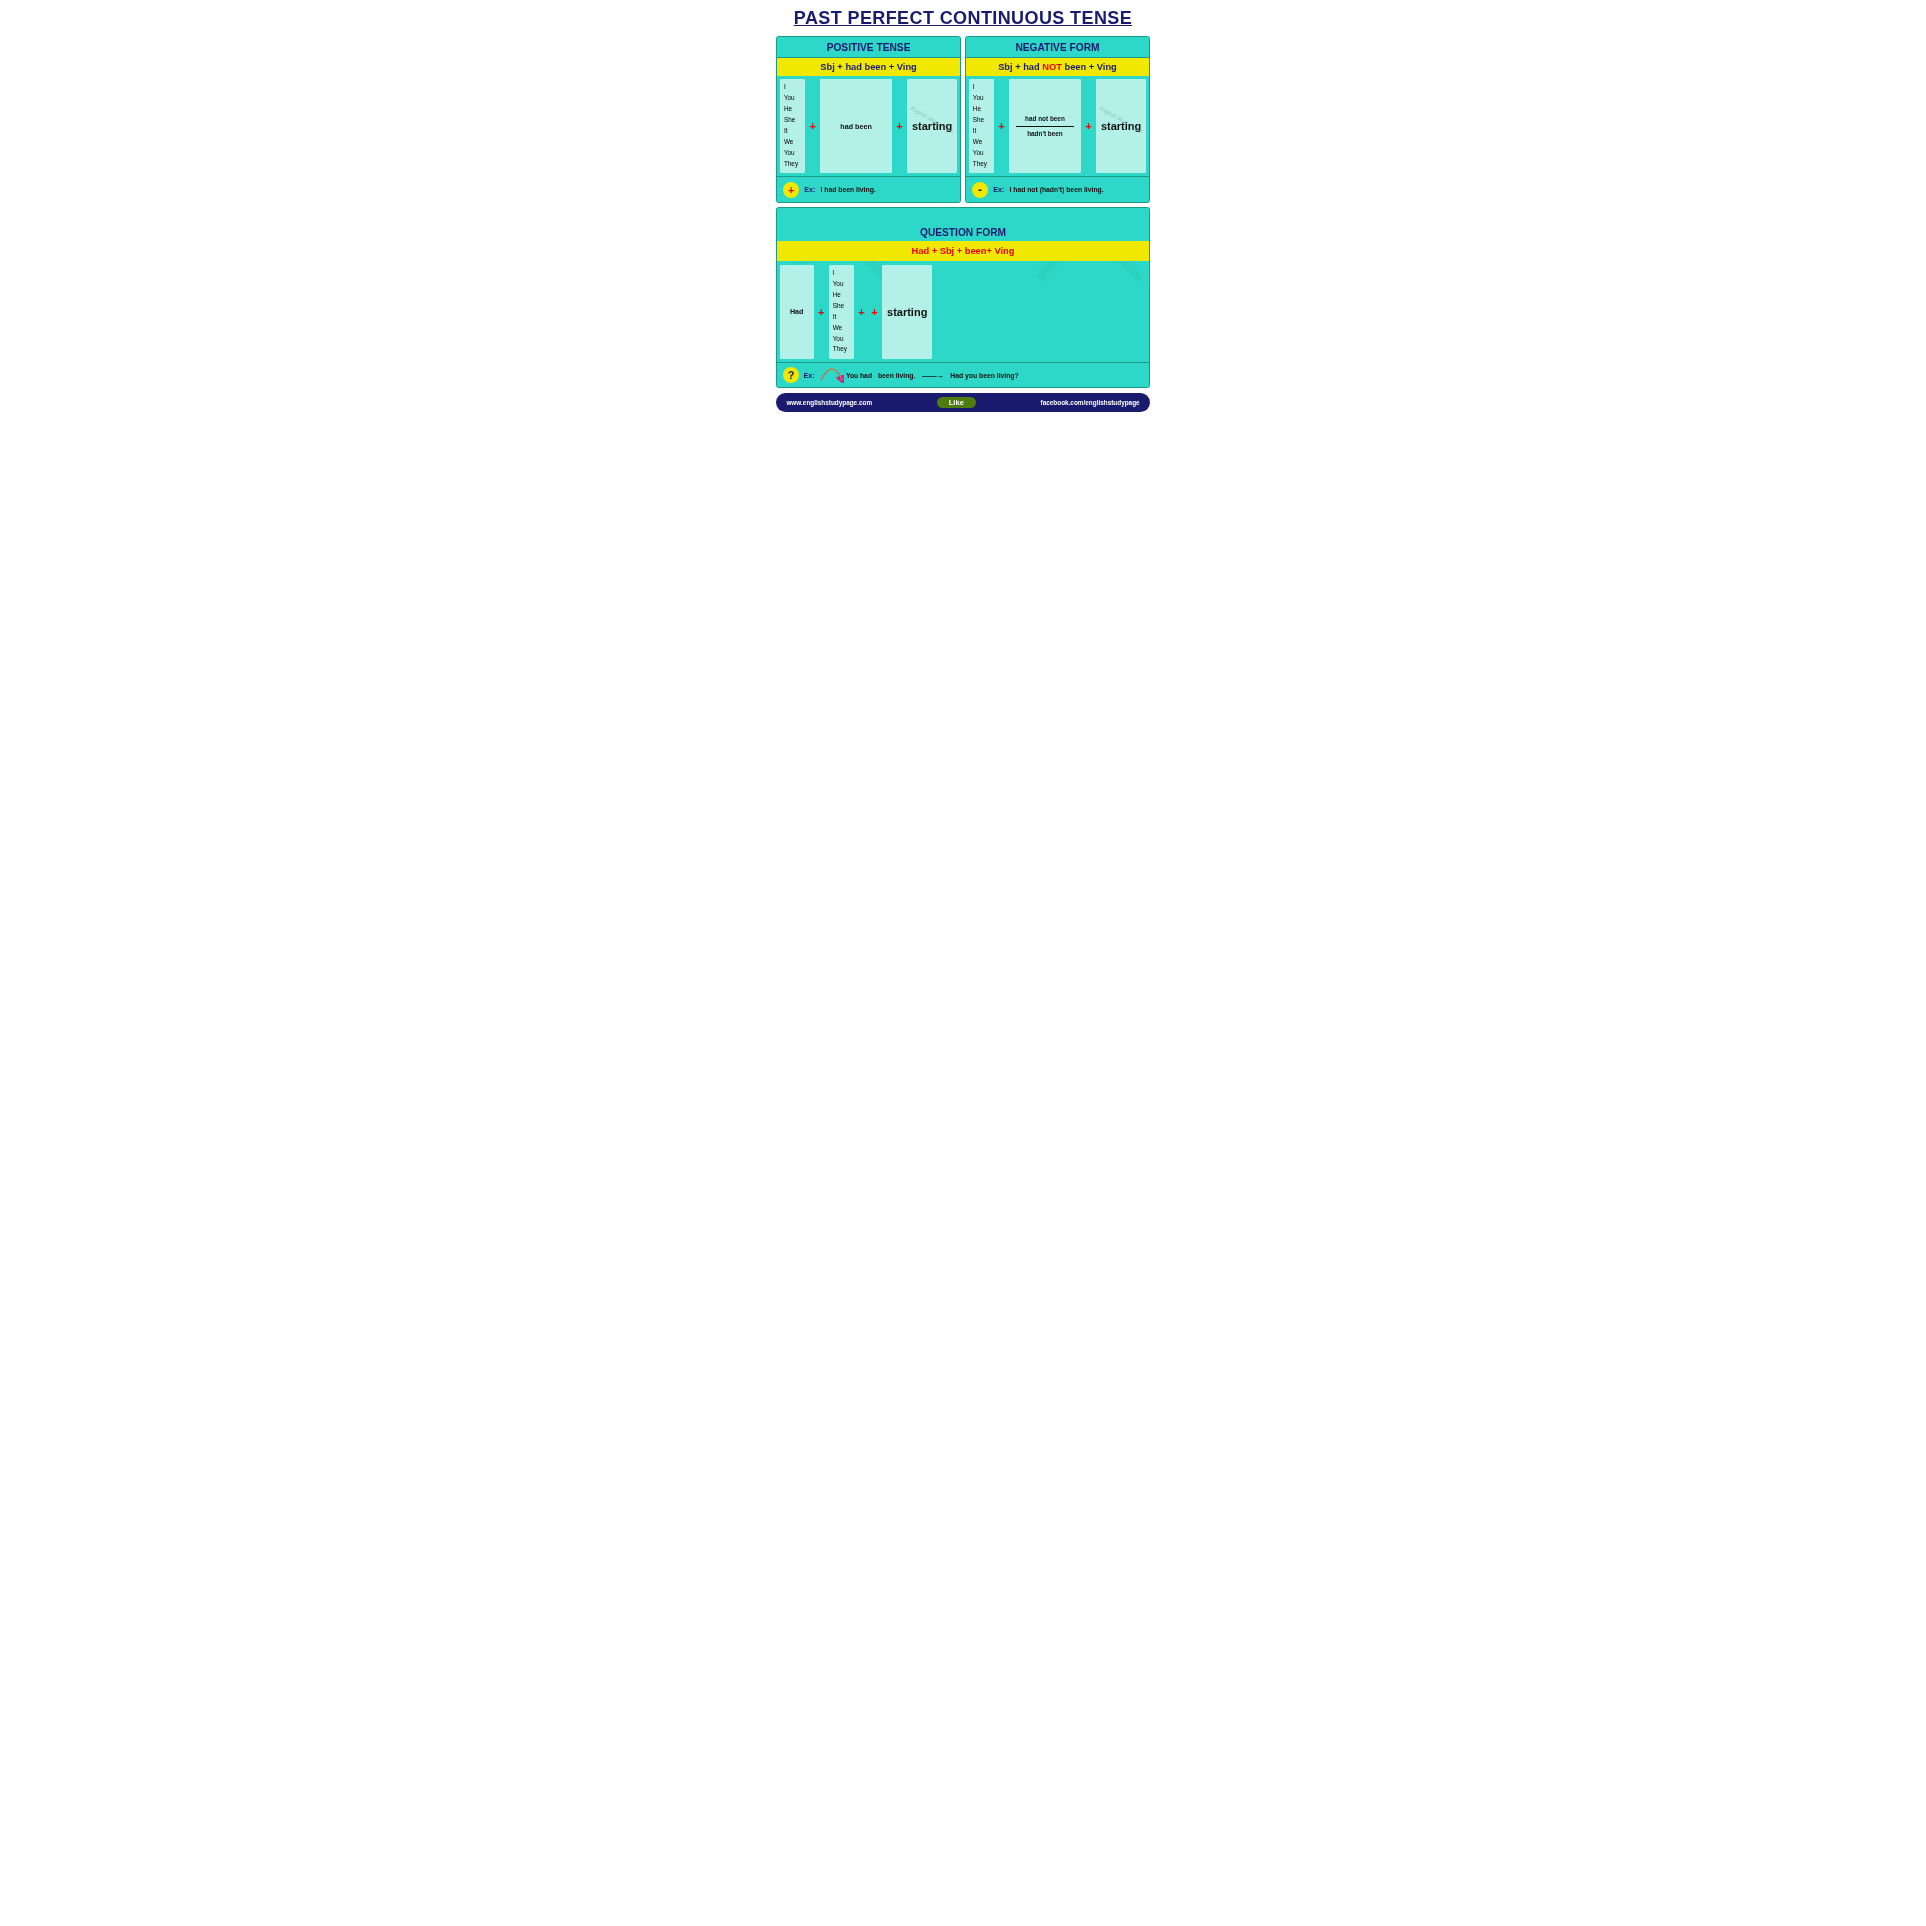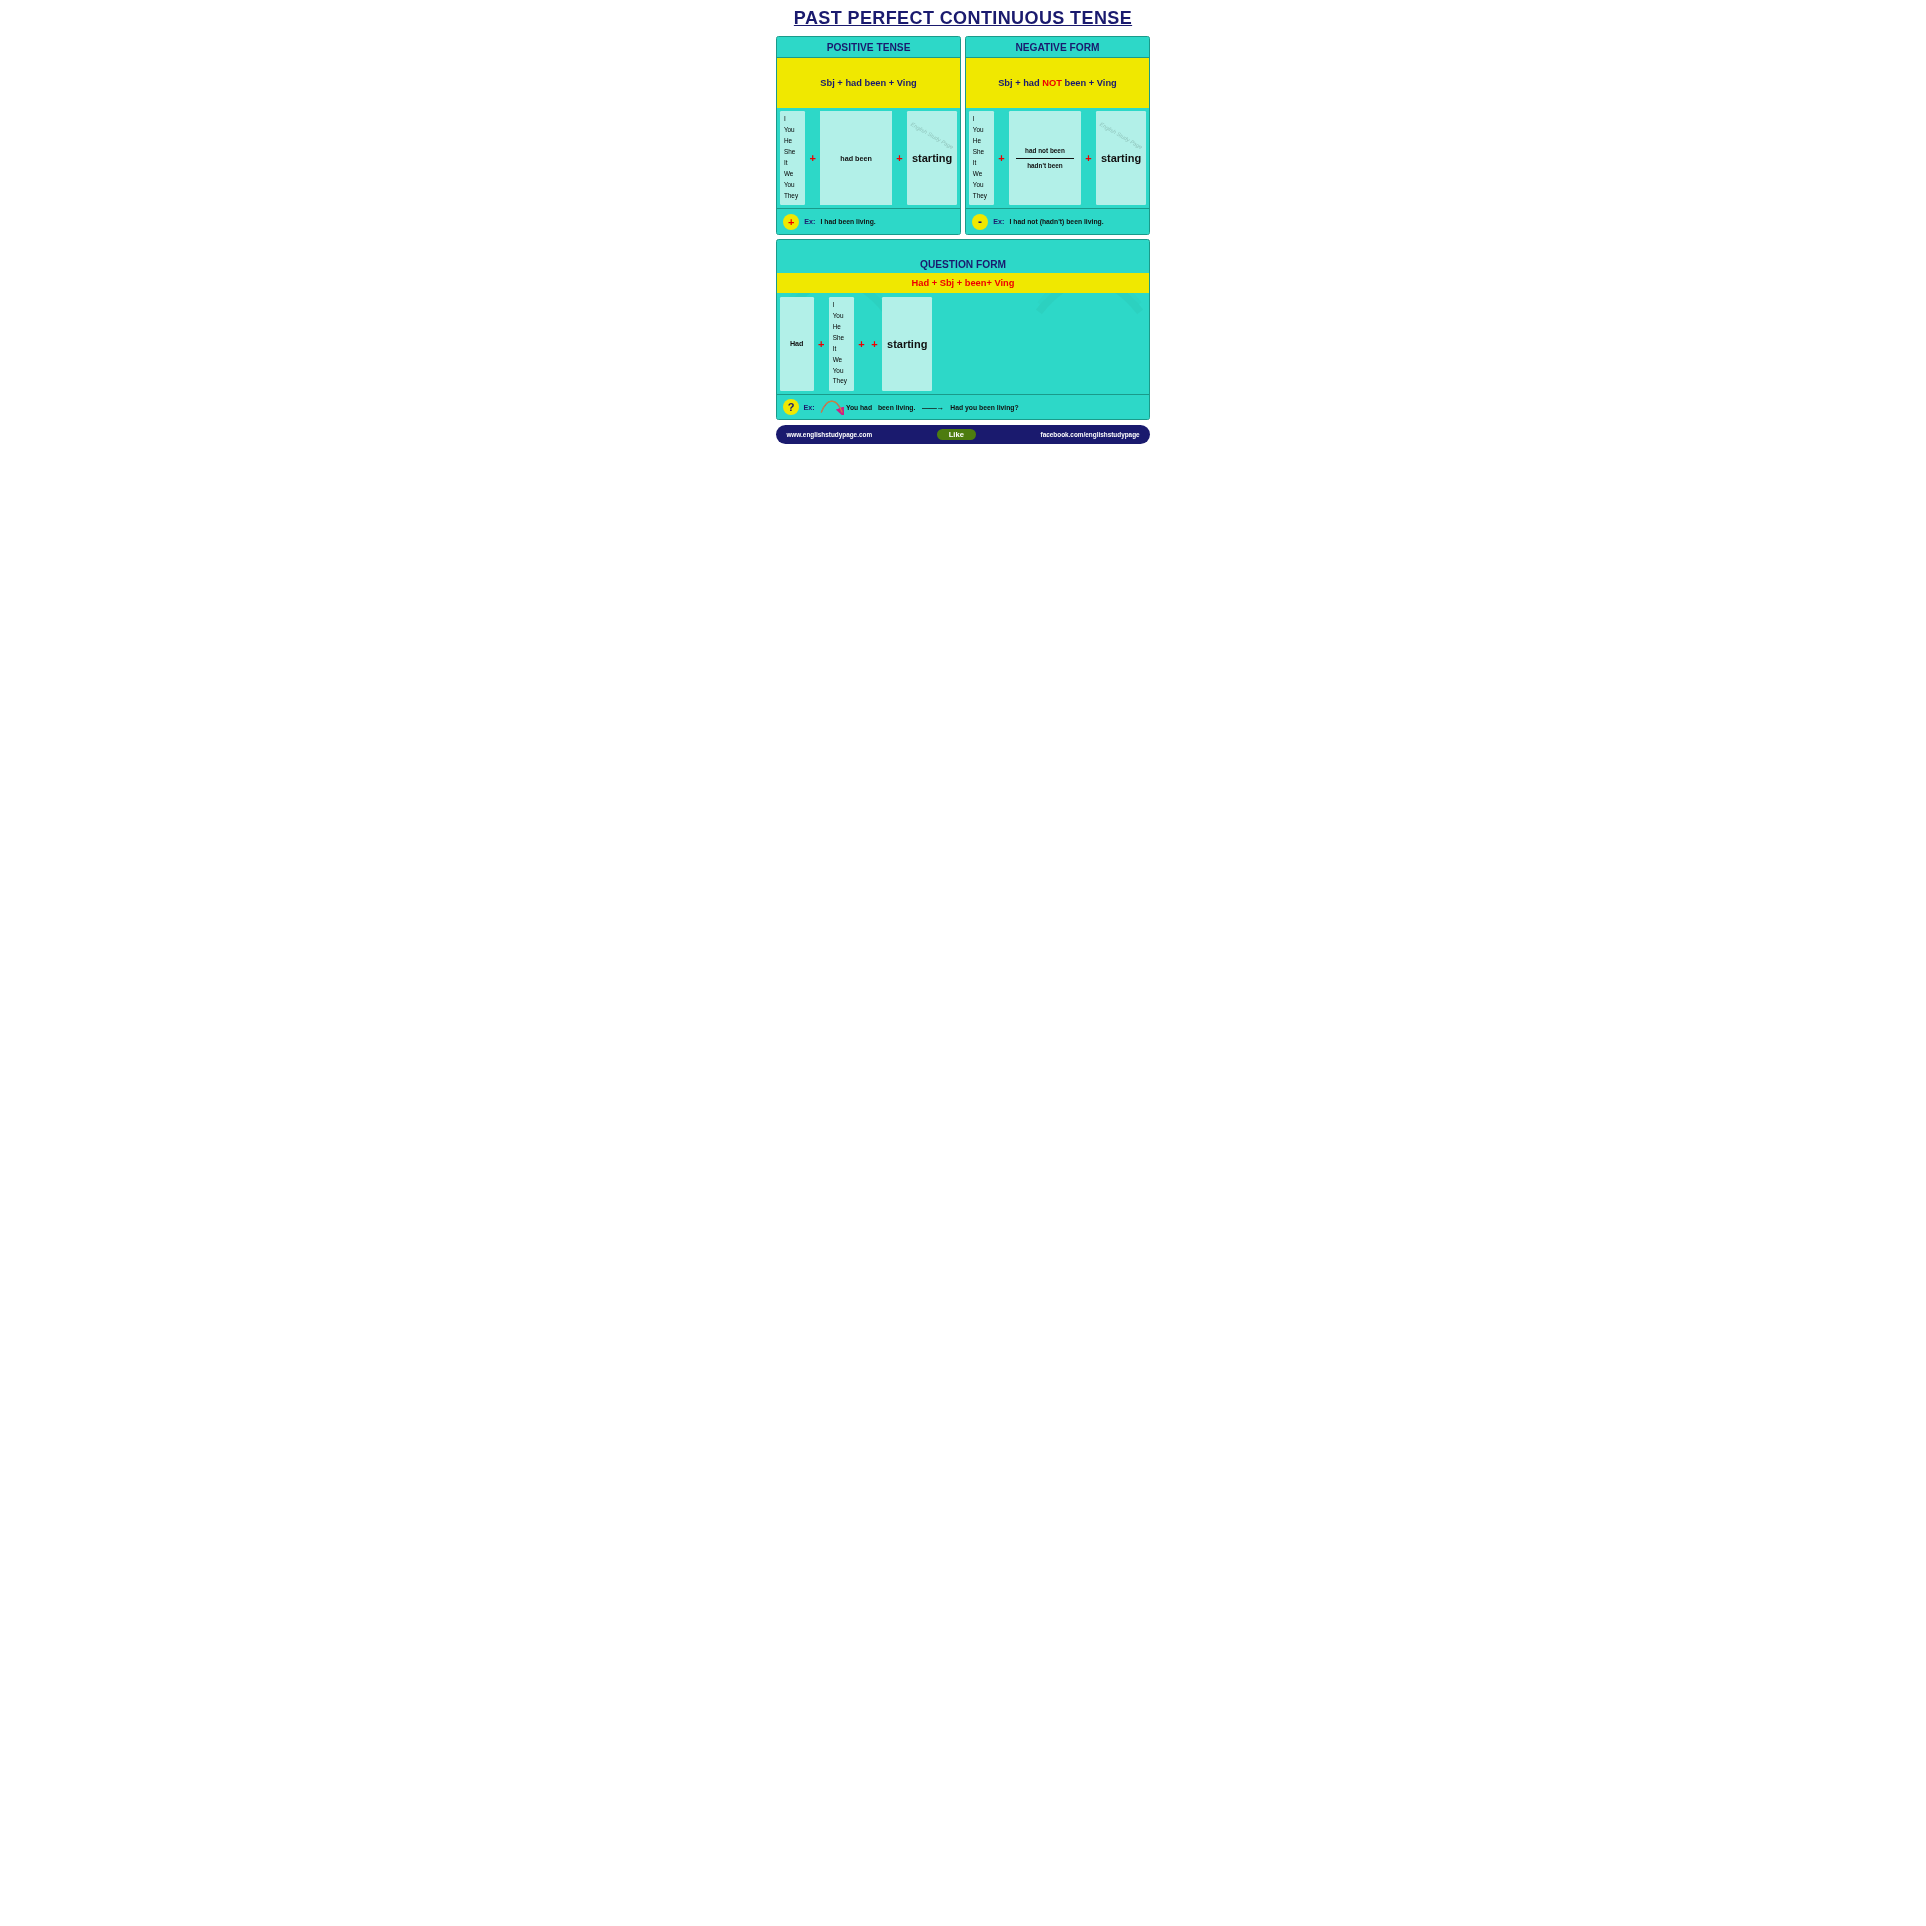--- a/index.html
+++ b/index.html
@@ -45,21 +45,21 @@
       padding: 5.1px 0 3.4px 0;
       border-bottom: 0.8px solid #1a9a8a;
     }
 
     .formula-bar {
       background: #f0e800;
       text-align: center;
       font-size: 9.3px;
       font-weight: 900;
       color: #1a1a6e;
-      padding: 20px 0;
+      padding: 4px 0;
     }
 
     .formula-bar .not-word {
       color: #e00;
       font-weight: 700;
     }
 
     .form-content {
       display: flex;
       padding: 3.4px 2.5px;

